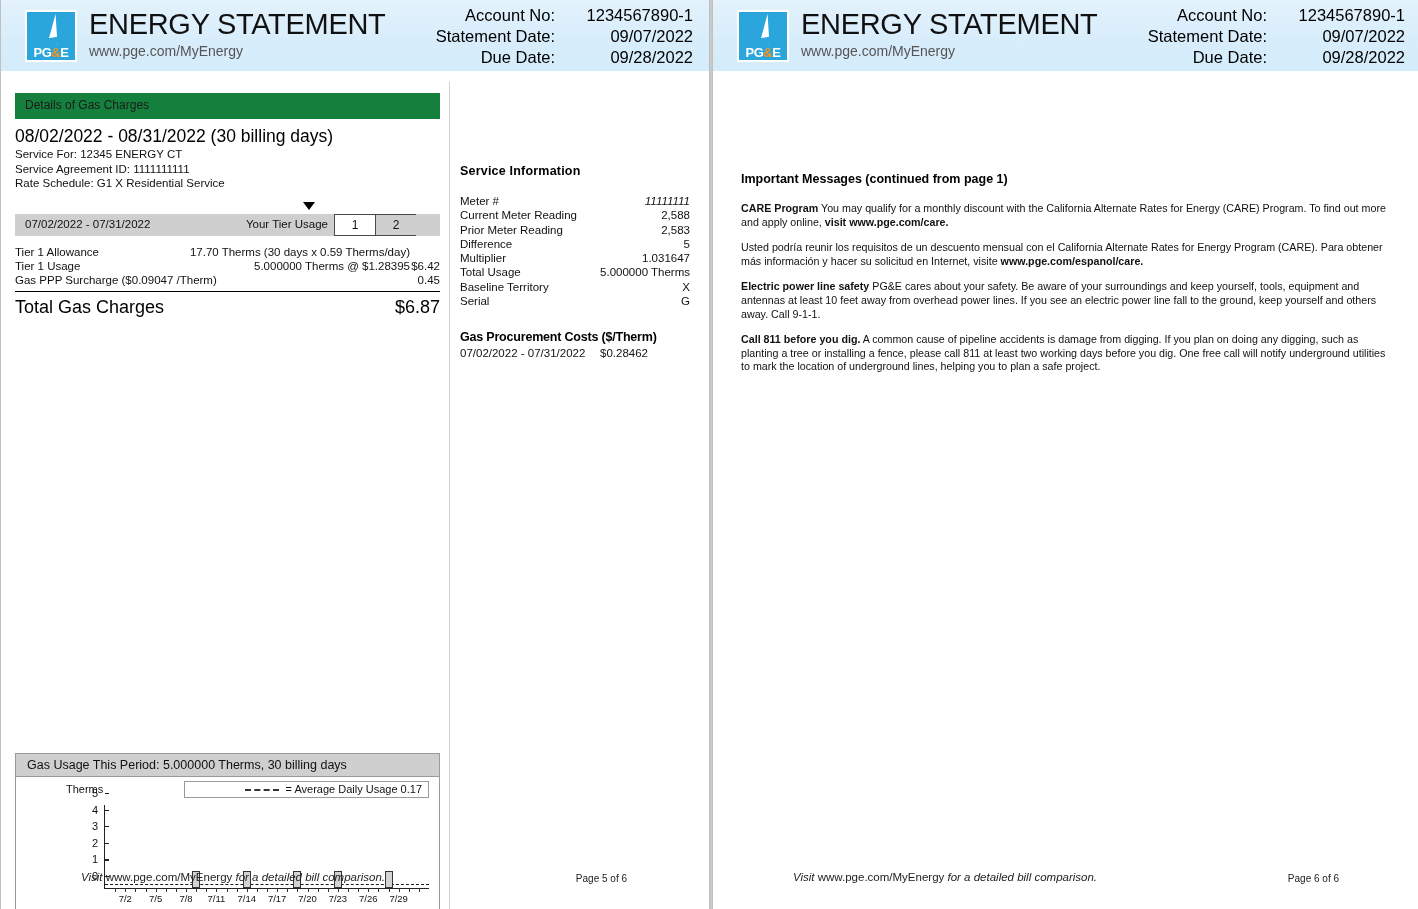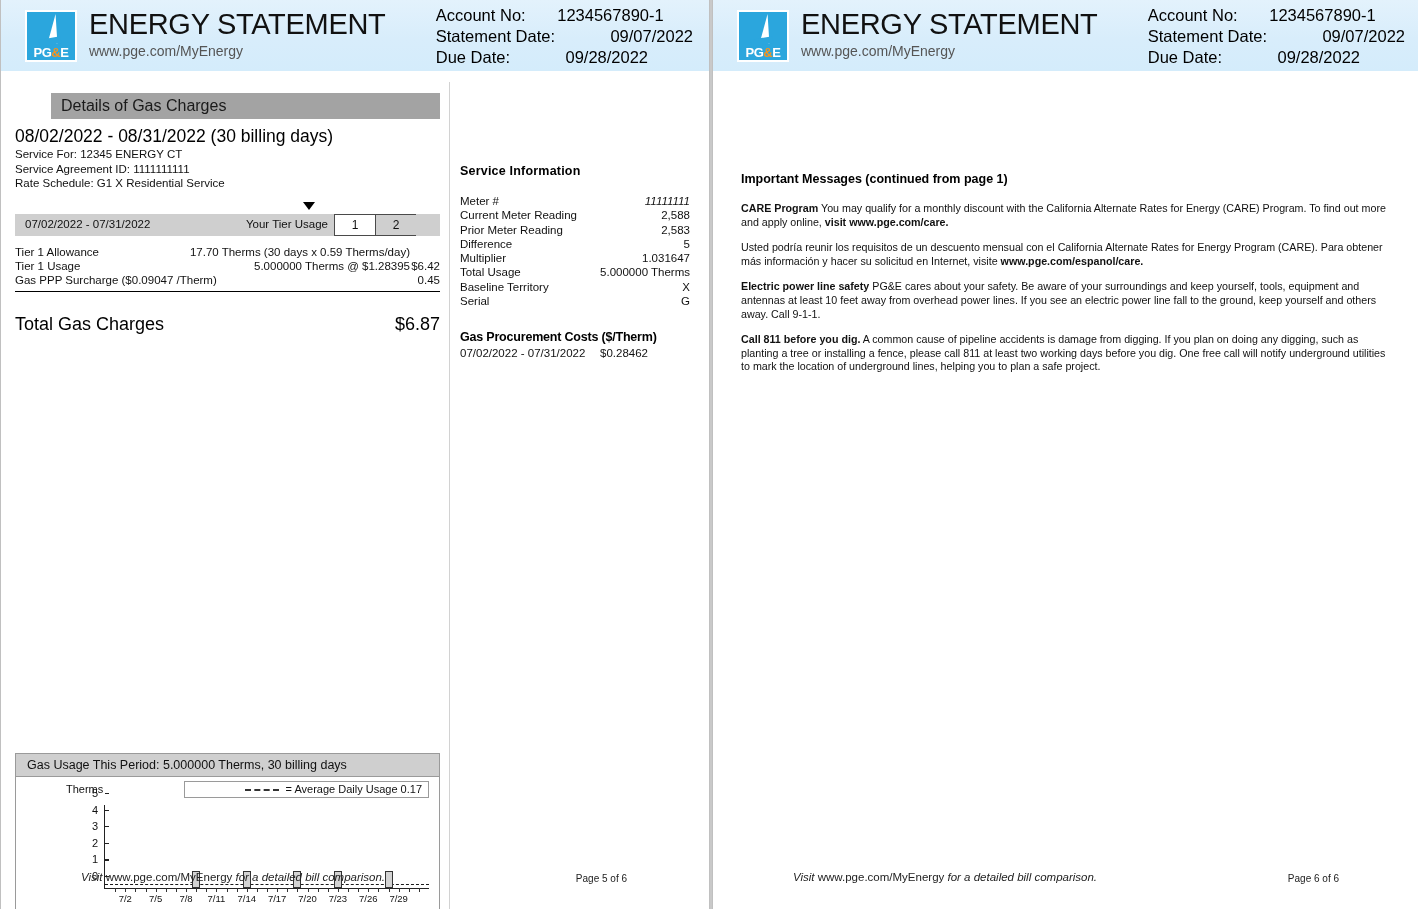--- a/index.html
+++ b/index.html
@@ -94,20 +94,21 @@
     margin-top: 2px;
   }
   .acct-block {
     position: absolute; right: 16px; top: 5px;
     display: flex;
     flex-direction: column;
     gap: 1px;
   }
   .acct-row {
     display: flex;
+    justify-content: flex-end;
     font-size: 16.5px;
     color: #000000;
     line-height: 20px;
   }
   .acct-label { text-align: right; white-space: nowrap; }
   .acct-value { width: 138px; text-align: right; white-space: nowrap; }
 
   
   .body-area { position: relative; height: 837px; }
   .col-divider {
@@ -117,26 +118,25 @@
     background: #d2d2d2;
   }
 
   
   .left-col {
     position: absolute;
     left: 14px; top: 21px;
     width: 425px;
   }
   .section-bar {
-    background: #a3a3a3;
-    font-size: 16px;
+    background: #15803d;
+    font-size: 12px;
     color: #1a1a1a;
     padding: 3px 0 4px 10px;
     line-height: 19px;
-    margin-left: 36px;
   }
   .period-line {
     font-size: 17.5px;
     color: #000;
     margin-top: 7px;
     line-height: 21px;
   }
   .svc-line {
     font-size: 11.5px;
     color: #111;
@@ -203,21 +203,20 @@
     border-top: 1.6px solid #000;
     margin-top: 4px;
   }
   .total-row {
     display: flex;
     justify-content: space-between;
     font-size: 18px;
     color: #000;
     padding-top: 4px;
     line-height: 22px;
-    margin-top: 17px;
   }
 
   
   .right-col {
     position: absolute;
     left: 459px; top: 92px;
     width: 230px;
   }
   .info-head {
     font-size: 12.5px;

